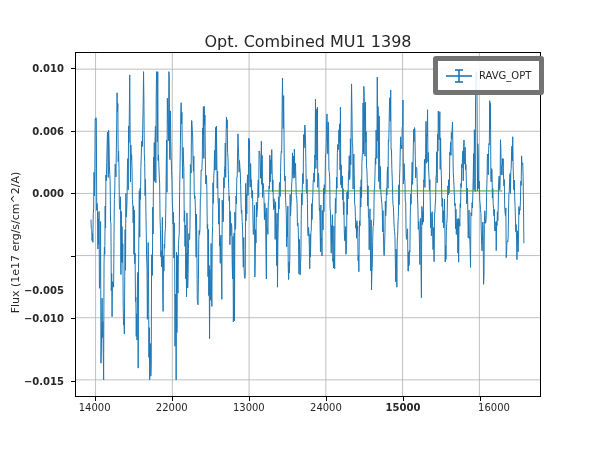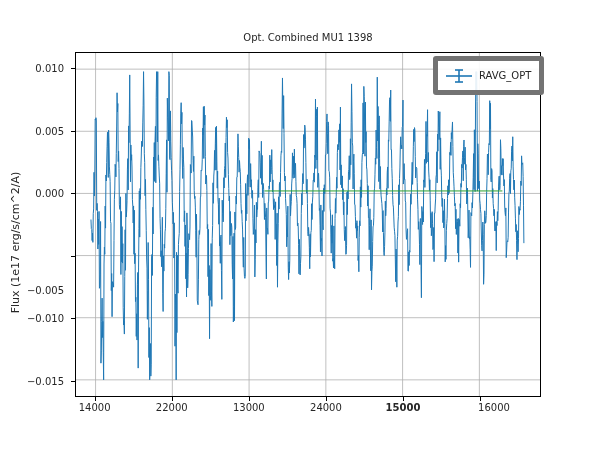--- a/index.html
+++ b/index.html
@@ -14,21 +14,21 @@
     background: #ffffff;
     font-family: "DejaVu Sans", sans-serif;
     overflow: hidden;
   }
   #chart-title {
     position: absolute;
     left: 75px;
     top: 32px;
     width: 466px;
     text-align: center;
-    font-size: 10px;
+    font-size: 16px;
     color: #262626;
     white-space: nowrap;
   }
   #plot-area {
     position: absolute;
     left: 75px;
     top: 52px;
     width: 466px;
     height: 345px;
     border: 1.1px solid #000000;
@@ -46,20 +46,21 @@
   .tick-label {
     position: absolute;
     font-size: 10px;
     color: #262626;
     white-space: nowrap;
   }
   .ytick-label {
     text-align: right;
     right: 0;
     transform: translateY(-50%);
+    font-weight: bold;
   }
   .xtick-label {
     transform: translateX(-50%);
     top: 402px;
   }
   #ytick-labels {
     position: absolute;
     left: 0;
     top: 52px;
     width: 64px;
@@ -131,21 +132,21 @@
 <body>
 
 <div id="figure">
 
   <div id="chart-title">Opt. Combined MU1 1398</div>
 
   <div id="ylabel">Flux (1e17 erg/s/cm^2/A)</div>
 
   <div id="ytick-labels">
       <div class="tick-label ytick-label" style="top: 16.25px;">0.010</div>
-      <div class="tick-label ytick-label" style="top: 78.75px;">0.005</div>
+      <div class="tick-label ytick-label" style="top: 78.75px;">0.006</div>
       <div class="tick-label ytick-label" style="top: 141.25px;">0.000</div>
       <div class="tick-label ytick-label" style="top: 203.75px; margin-top: 34px;">−0.005</div>
       <div class="tick-label ytick-label" style="top: 266.25px;">−0.010</div>
       <div class="tick-label ytick-label" style="top: 328.75px;">−0.015</div>
     </div>
   <div id="xtick-labels-host">
       <div class="tick-label xtick-label" style="left: 94.6576px;">14000</div>
       <div class="tick-label xtick-label" style="left: 171.746px;">22000</div>
       <div class="tick-label xtick-label" style="left: 248.835px;">13000</div>
       <div class="tick-label xtick-label" style="left: 325.923px;">24000</div>

